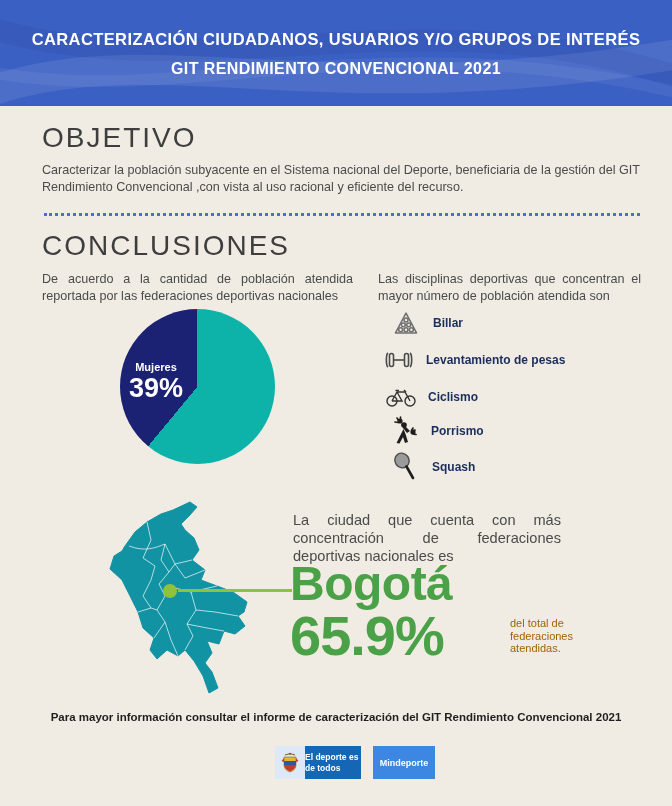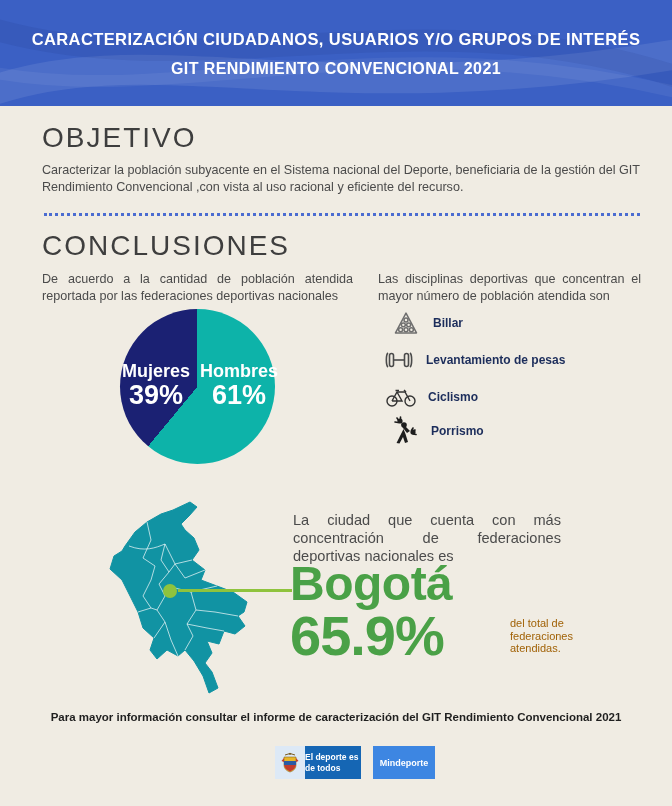--- a/index.html
+++ b/index.html
@@ -19,21 +19,21 @@
   .h-conclusiones{top:230px;font-size:28px;}
   .para{position:absolute;color:#4b4b4b;font-size:12.6px;line-height:1.32;text-align:justify;}
   .obj-body{left:42px;top:162px;width:598px;}
   .dotted-div{position:absolute;left:44px;top:213px;width:596px;border-top:3px dotted #4b6cd1;}
   .concl-left{left:42px;top:271px;width:311px;}
   .concl-right{left:378px;top:271px;width:263px;}
 
   
   .pie{position:absolute;left:120px;top:309px;width:155px;height:155px;border-radius:50%;}
   .pie-label{position:absolute;color:#ffffff;text-align:center;line-height:1;}
-  .pie-label .name{font-size:18px;font-weight:bold;display:block;}
+  .pie-label .name{font-size:11px;font-weight:bold;display:block;}
   .pie-label .pct{font-size:27px;font-weight:800;display:block;margin-top:2px;}
   .pl-mujeres{left:118px;top:362px;width:76px;}
   .pl-hombres{left:198px;top:362px;width:82px;}
 
   
   .sport{position:absolute;display:flex;align-items:center;gap:11px;height:34px;}
   .sport .icon{width:32px;display:flex;justify-content:center;align-items:center;}
   .sport .lbl{font-size:12px;font-weight:800;color:#1c2d5b;white-space:nowrap;}
   .s0{left:390px;top:306px;}
   .s1{left:383px;top:343px;}
@@ -77,24 +77,20 @@
   <div class="dotted-div"></div>
 
   <div class="sec-heading h-conclusiones">CONCLUSIONES</div>
   <div class="para concl-left">De acuerdo a la cantidad de población atendida reportada por las federaciones deportivas nacionales</div>
   <div class="para concl-right">Las disciplinas deportivas que concentran el mayor número de población atendida son</div>
 
   <div class="pie" style="background: conic-gradient(rgb(13, 179, 169) 0deg, rgb(13, 179, 169) 219.6deg, rgb(27, 33, 115) 219.6deg, rgb(27, 33, 115) 360deg);"></div>
   <div class="pie-label pl-mujeres">
     <span class="name">Mujeres</span>
     <span class="pct">39%</span>
-  </div>
-  <div class="pie-label pl-hombres">
-    <span class="name">Hombres</span>
-    <span class="pct">61%</span>
   </div>
 
   <div class="sport s0">
     <span class="icon">
       <svg width="28" height="28" viewBox="0 0 24 24" fill="none" stroke="#6f6f6f" stroke-width="1.3">
         <path d="M12 3.5 L21 20.5 H3 Z" stroke-linejoin="round"></path>
         <circle cx="12" cy="9.5" r="1.7"></circle>
           <circle cx="9.7" cy="13.6" r="1.7"></circle>
           <circle cx="14.3" cy="13.6" r="1.7"></circle>
         <circle cx="7.4" cy="17.7" r="1.7"></circle>
@@ -144,20 +140,29 @@
         <circle cx="9" cy="5" r="2.6" stroke="none"></circle>
         <circle cx="22" cy="16" r="2.6" stroke="none"></circle>
         <circle cx="13" cy="9" r="2.8" stroke="none"></circle>
         <path d="M12 12 L10 7.5 L15 11 L19 15 L16 17 Z" stroke="none"></path>
         <path d="M12.5 13 L9 20 L5.5 27 L8.5 27.5 L12 21 L14 27 L17 26 L14.5 18 Z" stroke="none"></path>
       </svg>
     </span>
     <span class="lbl">Porrismo</span>
   </div>
 
+  <div class="sport s4">
+    <span class="icon">
+      <svg width="26" height="30" viewBox="0 0 26 30" fill="none">
+        <ellipse cx="10" cy="8.5" rx="7" ry="7.5" fill="#9b9b9b" stroke="#4c4c4c" stroke-width="1.4" transform="rotate(-35 10 8.5)"></ellipse>
+        <line x1="14.5" y1="14.5" x2="21" y2="26" stroke="#1e1e1e" stroke-width="2.6" stroke-linecap="round"></line>
+      </svg>
+    </span>
+    <span class="lbl">Squash</span>
+  </div>
 
   <svg class="map-svg" viewBox="0 0 160 205">
     <path d="M30,46 L40,32 L52,22 L66,14 L78,10 L95,2 L102,7 L94,16 L86,24 L90,30 L99,38 L104,50 L97,60 L110,70 L106,80 L122,86 L138,92 L152,102 L149,112 L143,116 L150,126 L140,134 L129,131 L124,144 L112,141 L117,153 L110,163 L117,172 L123,188 L114,193 L108,176 L99,161 L90,150 L83,156 L72,150 L62,159 L55,150 L59,138 L48,128 L43,112 L35,96 L27,80 L15,69 L19,56 L27,51 Z" fill="#1193a3" stroke="#1193a3" stroke-width="1" stroke-linejoin="round"></path>
     <g stroke="#ffffff" stroke-width="0.8" fill="none" stroke-opacity="0.85" stroke-linejoin="round">
       <path d="M34,46 C50,52 60,48 70,44"></path>
       <path d="M52,22 L56,40 L48,58"></path>
       <path d="M70,44 L66,60 L74,72"></path>
       <path d="M48,58 L60,66 L56,80"></path>
       <path d="M97,60 L80,64 L74,72"></path>
       <path d="M74,72 L64,84 L70,96"></path>

